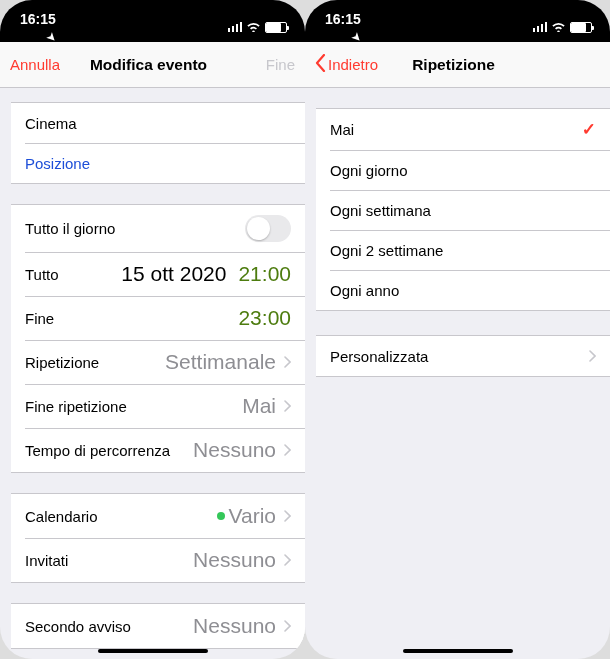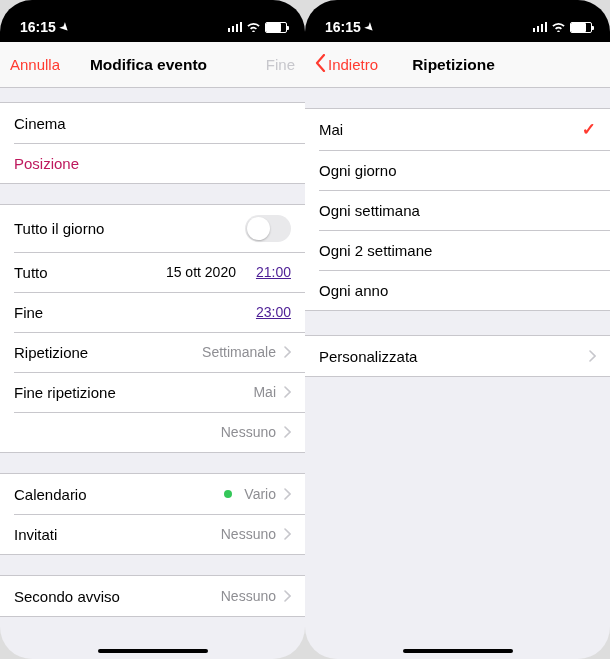--- a/index.html
+++ b/index.html
@@ -28,21 +28,21 @@
       height: 42px;
       background: #000;
       color: #fff;
       display: flex;
       align-items: center;
       justify-content: space-between;
       padding: 12px 18px 0 20px;
       font-size: 14px;
       font-weight: 600;
     }
-    .sb-left { display:flex; align-items:center; gap:4px; }
+    .sb-left { display:flex; align-items:flex-end; gap:4px;flex-direction:column; }
     .sb-right { display:flex; align-items:center; gap:4px; }
     .loc-arrow { transform: rotate(45deg) scaleX(.9); display:inline-block; font-size:11px; }
     .sig { display:inline-flex; align-items:flex-end; gap:1.5px; height:10px;}
     .sig b { width:2.5px; background:#fff; display:block;}
     .sig b:nth-child(1){height:4px;}
     .sig b:nth-child(2){height:6px;}
     .sig b:nth-child(3){height:8px;}
     .sig b:nth-child(4){height:10px;}
     .wifi { font-size:13px; }
     .batt { width:22px; height:11px; border:1px solid #fff; border-radius:2px; position:relative; }
@@ -81,41 +81,41 @@
       background:#fff;
       position:relative;
     }
     .row + .row:before {
       content:"";
       position:absolute;
       left:14px; right:0; top:0;
       border-top:0.5px solid #c8c7cc;
     }
     .row .label { flex:0 0 auto; color:#000; font-size:15px;}
-    .row .placeholder { color:#be185d; font-size:15px;}
-    .row .value { margin-left:auto; color:#8e8e93; font-size:14px; display:flex; align-items:center; gap:8px;}
+    .row .placeholder { color:#1d4ed8; font-size:15px;}
+    .row .value { margin-left:auto; color:#8e8e93; font-size:21px; display:flex; align-items:center; gap:0;}
     .row .value.black { color:#000;}
-    .row .time { margin-left:12px; color:#4c1d95;text-decoration:underline;}
+    .row .time { margin-left:12px; color:#4d7c0f;}
     .chevron { color:#c7c7cc; margin-left:8px; font-size:16px; line-height:1;}
     .chevron svg{width:7px;height:12px;display:block;}
     .toggle {
       margin-left:auto;
       width:46px;height:27px;border-radius:14px;
       background:#e9e9eb;position:relative;
     }
     .toggle i{
       position:absolute;left:2px;top:2px;width:23px;height:23px;border-radius:50%;
       background:#fff;box-shadow:0 1px 2px rgba(0,0,0,.25);
     }
     .dot { width:8px;height:8px;border-radius:50%;background:#34c759;display:inline-block;margin-right:4px;}
     .check { color:#ff3b30; font-size:17px; font-weight:700; margin-left:auto;}
     .homeind { position:absolute; bottom:6px; left:50%; transform:translateX(-50%);
       width:110px; height:4px; background:#000; border-radius:3px;}
     .gap-big { margin-top:24px;}
-    .content { flex:1; overflow:hidden; position:relative;}
+    .content { flex:1; overflow:hidden; position:relative;margin-left:11px;}
   </style>
 </head>
 <body>
 
 <div class="screen">
   <div class="statusbar">
     <span class="sb-left">
       <span>16:15</span>
       <span class="loc-arrow">➤</span>
     </span>
@@ -186,20 +186,21 @@
         <span class="value">
             <span>Mai</span>
           </span>
         <span class="chevron">
             <svg viewBox="0 0 7 12">
               <path d="M1 1l5 5-5 5" stroke="#c7c7cc" stroke-width="1.6" fill="none" stroke-linecap="round"></path>
             </svg>
           </span>
       </div>
       <div class="row">
+        <span class="label">Tempo di percorrenza</span>
         <span class="value">
             <span>Nessuno</span>
           </span>
         <span class="chevron">
             <svg viewBox="0 0 7 12">
               <path d="M1 1l5 5-5 5" stroke="#c7c7cc" stroke-width="1.6" fill="none" stroke-linecap="round"></path>
             </svg>
           </span>
       </div>
     </div>

